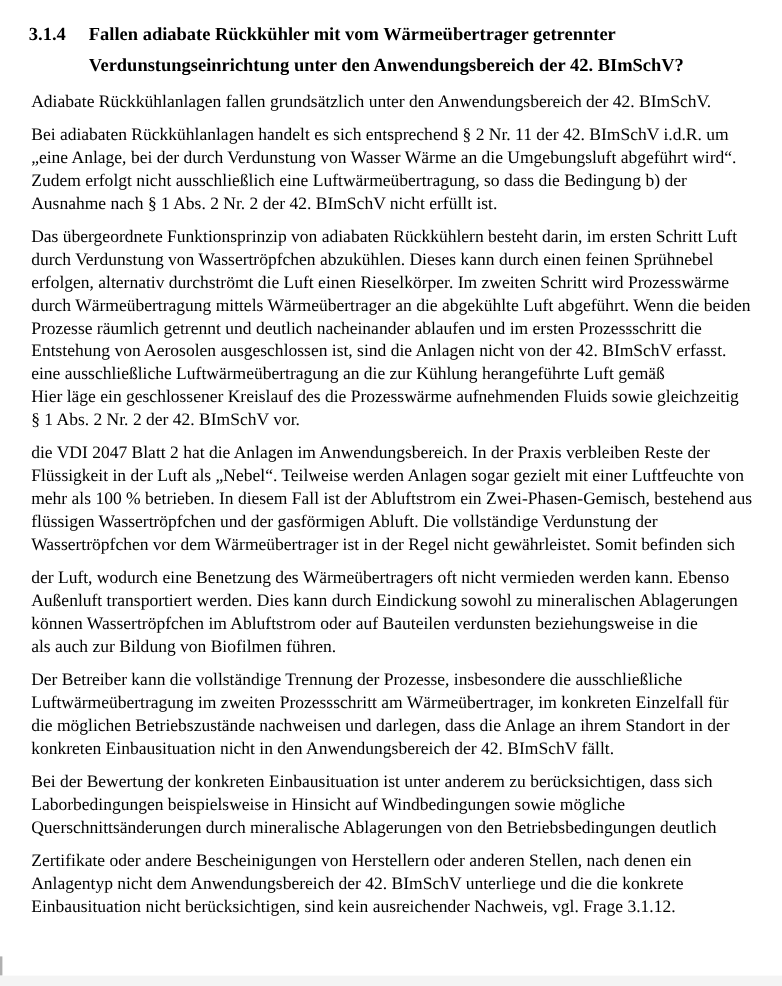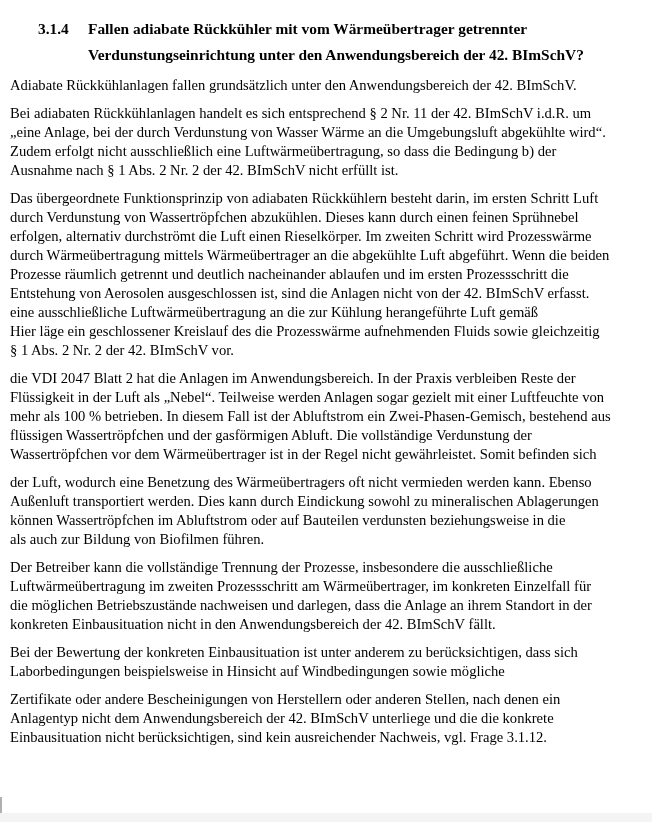--- a/index.html
+++ b/index.html
@@ -12,39 +12,39 @@
     width: 652px;
     height: 822px;
     background: var(--page-bg, #ffffff);
     color: var(--text-color, #000000);
     font-family: "Liberation Serif", "DejaVu Serif", serif;
     overflow: hidden;
   }
   .heading {
     display: flex;
     padding-top: 16px;
-    margin-left: 38px;
+    margin-left: 24px;
     font-weight: bold;
     font-size: 15.4px;
   }
   .heading-number {
     flex: 0 0 auto;
     width: 50px;
     line-height: 26px;
   }
   .heading-title .line {
     line-height: 26px;
     white-space: nowrap;
   }
   .doc-body {
     margin: 8px 10px 0 10px;
     font-size: 14.6px;
   }
   .para {
-    margin: 0 0 9px 0;
+    margin: 0 0 9px 16px;
   }
   .para .line {
     line-height: 19px;
     white-space: nowrap;
   }
   .bottom-strip {
     position: absolute;
     left: 0;
     right: 0;
     bottom: 0;
@@ -72,21 +72,21 @@
         <div class="line">Verdunstungseinrichtung unter den Anwendungsbereich der 42. BImSchV?</div>
       </div>
   </div>
 
   <div class="doc-body" id="document-body">
       <div class="para">
         <div class="line">Adiabate Rückkühlanlagen fallen grundsätzlich unter den Anwendungsbereich der 42. BImSchV.</div>
       </div>
       <div class="para">
         <div class="line">Bei adiabaten Rückkühlanlagen handelt es sich entsprechend § 2 Nr. 11 der 42. BImSchV i.d.R. um</div>
-        <div class="line">„eine Anlage, bei der durch Verdunstung von Wasser Wärme an die Umgebungsluft abgekühlte wird“.</div>
+        <div class="line">„eine Anlage, bei der durch Verdunstung von Wasser Wärme an die Umgebungsluft abgeführt wird“.</div>
         <div class="line">Zudem erfolgt nicht ausschließlich eine Luftwärmeübertragung, so dass die Bedingung b) der</div>
         <div class="line">Ausnahme nach § 1 Abs. 2 Nr. 2 der 42. BImSchV nicht erfüllt ist.</div>
       </div>
       <div class="para">
         <div class="line">Das übergeordnete Funktionsprinzip von adiabaten Rückkühlern besteht darin, im ersten Schritt Luft</div>
         <div class="line">durch Verdunstung von Wassertröpfchen abzukühlen. Dieses kann durch einen feinen Sprühnebel</div>
         <div class="line">erfolgen, alternativ durchströmt die Luft einen Rieselkörper. Im zweiten Schritt wird Prozesswärme</div>
         <div class="line">durch Wärmeübertragung mittels Wärmeübertrager an die abgekühlte Luft abgeführt. Wenn die beiden</div>
         <div class="line">Prozesse räumlich getrennt und deutlich nacheinander ablaufen und im ersten Prozessschritt die</div>
         <div class="line">Entstehung von Aerosolen ausgeschlossen ist, sind die Anlagen nicht von der 42. BImSchV erfasst.</div>
@@ -109,20 +109,21 @@
       </div>
       <div class="para">
         <div class="line">Der Betreiber kann die vollständige Trennung der Prozesse, insbesondere die ausschließliche</div>
         <div class="line">Luftwärmeübertragung im zweiten Prozessschritt am Wärmeübertrager, im konkreten Einzelfall für</div>
         <div class="line">die möglichen Betriebszustände nachweisen und darlegen, dass die Anlage an ihrem Standort in der</div>
         <div class="line">konkreten Einbausituation nicht in den Anwendungsbereich der 42. BImSchV fällt.</div>
       </div>
       <div class="para">
         <div class="line">Bei der Bewertung der konkreten Einbausituation ist unter anderem zu berücksichtigen, dass sich</div>
         <div class="line">Laborbedingungen beispielsweise in Hinsicht auf Windbedingungen sowie mögliche</div>
+        <div class="line">Querschnittsänderungen durch mineralische Ablagerungen von den Betriebsbedingungen deutlich</div>
       </div>
       <div class="para">
         <div class="line">Zertifikate oder andere Bescheinigungen von Herstellern oder anderen Stellen, nach denen ein</div>
         <div class="line">Anlagentyp nicht dem Anwendungsbereich der 42. BImSchV unterliege und die die konkrete</div>
         <div class="line">Einbausituation nicht berücksichtigen, sind kein ausreichender Nachweis, vgl. Frage 3.1.12.</div>
       </div>
     </div>
 
   <div class="edge-line"></div>
   <div class="bottom-strip"></div>

